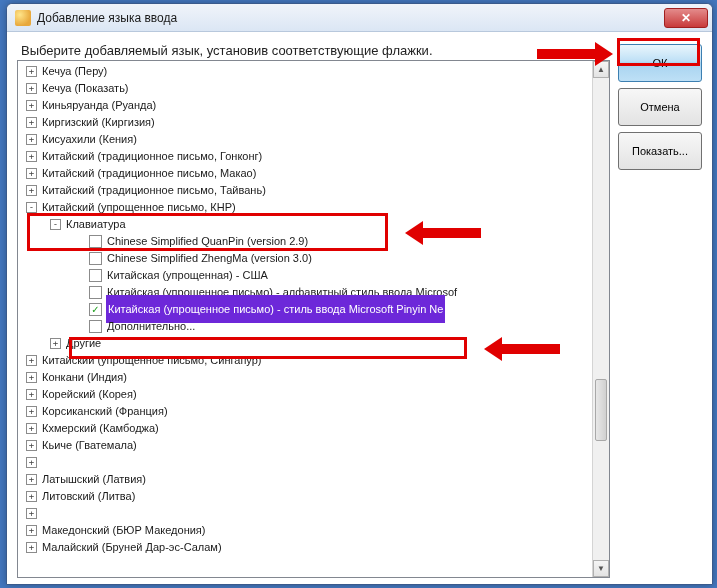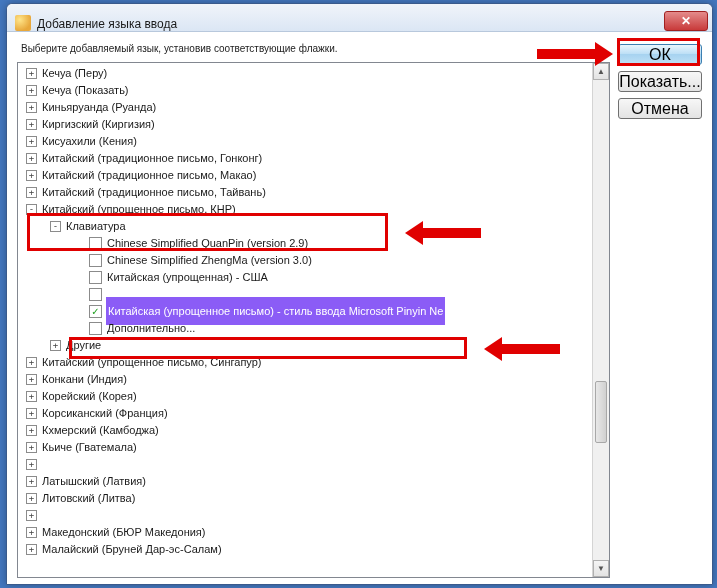--- a/index.html
+++ b/index.html
@@ -1,37 +1,37 @@
 <!DOCTYPE html>
 <html><head>
 <meta charset="utf-8">
 <style>
 * { box-sizing: border-box; margin: 0; padding: 0; }
 body { font-family: "Segoe UI", Tahoma, sans-serif; font-size: 12px; background: #4478c0; width: 717px; height: 588px; overflow: hidden; position: relative; }
 .window { position: absolute; left: 6px; top: 3px; width: 707px; height: 582px; background: #fff; border: 1px solid #3a5a8c; border-radius: 6px 6px 0 0; box-shadow: 0 0 8px rgba(0,0,0,0.3); display: flex; flex-direction: column; }
-.titlebar { height: 28px; background: linear-gradient(#f0f4fa,#dbe6f4); border-bottom: 1px solid #b8c8dc; display: flex; align-items: flex-end; padding: 0 4px 0 8px; border-radius: 6px 6px 0 0; }
+.titlebar { height: 28px; background: linear-gradient(#f0f4fa,#dbe6f4); border-bottom: 1px solid #b8c8dc; display: flex; align-items: center; padding: 0 4px 0 8px; border-radius: 6px 6px 0 0; }
 .titlebar-icon { width: 16px; height: 16px; margin-right: 6px; background: radial-gradient(circle at 30% 30%, #ffe58a, #e8a83b 70%); border-radius: 2px; }
 .titlebar-text { flex: 1; color: #1a1a1a; font-size: 12px; }
 .close-btn { width: 44px; height: 20px; background: linear-gradient(#e48b8b,#c83a3a); border: 1px solid #a02020; border-radius: 3px; display: flex; align-items: center; justify-content: center; color: #fff; font-weight: bold; font-size: 12px; cursor: pointer; }
 .content { flex: 1; display: flex; padding: 10px 10px 6px 10px; gap: 8px; overflow: hidden; }
 .left-col { flex: 1; display: flex; flex-direction: column; }
-.instruction { font-size: 10px; color: #222; line-height: 1.35; margin-bottom: 6px; padding-left: 4px; }
+.instruction { font-size: 13px; color: #222; line-height: 1.35; padding-left: 4px; }
 .tree-wrap { flex: 1; border: 1px solid #828790; background: #fff; position: relative; overflow: hidden; }
 .tree-scroll { position: absolute; inset: 0 17px 0 0; overflow: hidden; padding: 2px 0; }
 .scrollbar { position: absolute; right: 0; top: 0; bottom: 0; width: 17px; background: #f0f0f0; border-left: 1px solid #d4d4d4; }
 .sb-btn { height: 17px; background: linear-gradient(#f5f5f5,#e3e3e3); border: 1px solid #b0b0b0; display: flex; align-items: center; justify-content: center; font-size: 8px; color: #555; }
 .sb-thumb { position: absolute; left: 2px; right: 2px; top: 318px; height: 62px; background: linear-gradient(90deg,#e8e8e8,#d0d0d0); border: 1px solid #a8a8a8; border-radius: 2px; }
 .right-col { width: 84px; display: flex; flex-direction: column; gap: 6px; padding-top: 2px; }
-.btn { height: 21px; border: 1px solid #707070; border-radius: 3px; font-size: 16px; display: flex; align-items: center; justify-content: center; background: linear-gradient(#f7f7f7,#e3e3e3); cursor: pointer; }
+.btn { height: 38px; border: 1px solid #707070; border-radius: 3px; font-size: 11px; display: flex; align-items: center; justify-content: center; background: linear-gradient(#f7f7f7,#e3e3e3); cursor: pointer; }
 .btn.ok { background: linear-gradient(#eaf6fd,#bee0f6 45%,#a7d3f0 50%,#bee0f6); border-color: #3c7fb1; font-weight: normal; }
 .row { display: flex; align-items: center; height: 17px; font-size: 11px; color: #1a1a1a; }
 .toggle { width: 11px; height: 11px; border: 1px solid #8b8b8b; background: #fff; font-size: 9px; line-height: 9px; text-align: center; color: #444; margin-right: 4px; cursor: pointer; font-family: monospace; }
 .indent { display: inline-block; }
 .cb { width: 13px; height: 13px; border: 1px solid #8b8b8b; background: #fff; margin-right: 4px; display: inline-flex; align-items: center; justify-content: center; font-size: 10px; color: #21a121; }
-.row.selected .lbl { background: #8b5cf6; color: #fff; padding: 8px 2px; }
+.row.selected .lbl { background: #6d28d9; color: #fff; padding: 8px 2px; }
 .lbl { padding: 0 1px; }
 
 .hl { position: absolute; border: 3px solid #e00000; pointer-events: none; z-index: 50; }
 .arrow { position: absolute; z-index: 51; display: flex; align-items: center; }
 .arrow-shaft { height: 10px; background: #e00000; }
 .arrow-head-l { width: 0; height: 0; border-top: 12px solid transparent; border-bottom: 12px solid transparent; border-right: 18px solid #e00000; }
 .arrow-head-r { width: 0; height: 0; border-top: 12px solid transparent; border-bottom: 12px solid transparent; border-left: 18px solid #e00000; }
 </style>
 </head>
 <body>
@@ -112,20 +112,21 @@
             <div class="row">
               <span class="indent" style="width: 56px;"></span>
               <span class="indent" style="width: 15px;"></span>
               <span class="cb"></span>
               <span class="lbl">Китайская (упрощенная) - США</span>
             </div>
             <div class="row">
               <span class="indent" style="width: 56px;"></span>
               <span class="indent" style="width: 15px;"></span>
               <span class="cb"></span>
+              <span class="lbl">Китайская (упрощенное письмо) - алфавитный стиль ввода Microsof</span>
             </div>
             <div class="row selected">
               <span class="indent" style="width: 56px;"></span>
               <span class="indent" style="width: 15px;"></span>
               <span class="cb">✓</span>
               <span class="lbl">Китайская (упрощенное письмо) - стиль ввода Microsoft Pinyin Ne</span>
             </div>
             <div class="row">
               <span class="indent" style="width: 56px;"></span>
               <span class="indent" style="width: 15px;"></span>
@@ -201,22 +202,22 @@
           </div>
         <div class="scrollbar">
           <div class="sb-btn">▲</div>
           <div class="sb-thumb"></div>
           <div class="sb-btn" style="position:absolute;bottom:0;left:0;right:0">▼</div>
         </div>
       </div>
     </div>
     <div class="right-col">
       <div class="btn ok">ОК</div>
+      <div class="btn">Отмена</div>
       <div class="btn">Показать...</div>
-      <div class="btn">Отмена</div>
     </div>
   </div>
 </div>
 
 <div class="hl" style="left:617px; top:38px; width:83px; height:28px;"></div>
 <div class="arrow" style="left:537px; top:42px;">
   <div class="arrow-shaft" style="width:58px;"></div>
     <div class="arrow-head-r"></div>
 </div>
 

